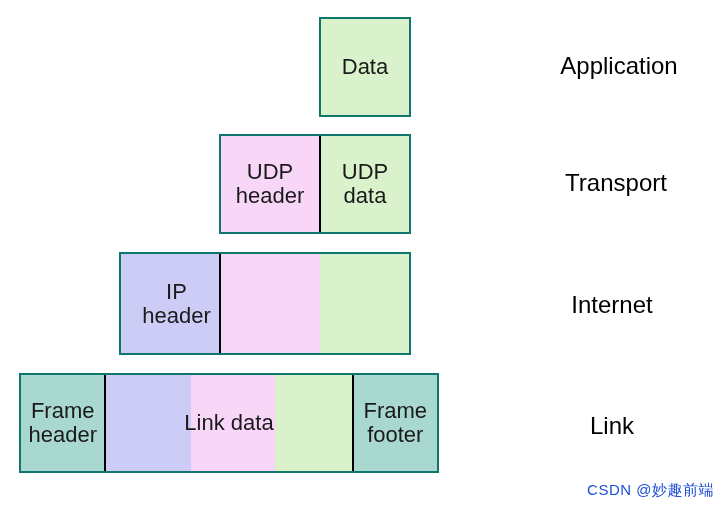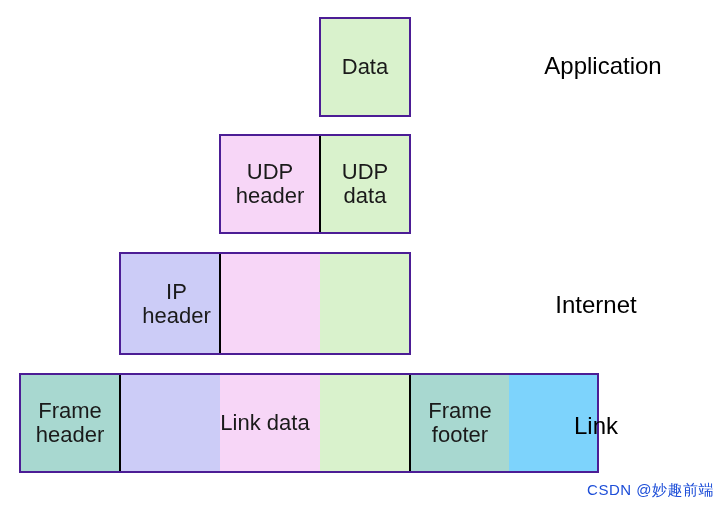--- a/index.html
+++ b/index.html
@@ -21,22 +21,22 @@
     left: 0;
     top: 0;
     width: 728px;
     height: 510px;
   }
 
   .row {
     position: absolute;
     box-sizing: border-box;
     display: flex;
-    border: 2px solid #4c1d95;
-    background: #7dd3fc;
+    border: 2px solid #0f766e;
+    background: #fdba74;
   }
 
   .cell {
     position: relative;
     box-sizing: border-box;
     display: flex;
     align-items: center;
     justify-content: center;
     text-align: center;
     font-size: 22px;
@@ -74,20 +74,21 @@
     color: #1a1a1a;
   }
 
   .layer-label {
     position: absolute;
     font-size: 24px;
     color: #000000;
     text-align: center;
     transform: translate(-50%, -50%);
     white-space: nowrap;
+    margin-left: 16px;
   }
 
   .watermark {
     position: absolute;
     right: 14px;
     bottom: 10px;
     font-size: 15px;
     color: #1d4ed8;
     letter-spacing: 0.5px;
     white-space: nowrap;
@@ -113,34 +114,35 @@
     <div class="cell" style="width:98px; background:#ccccf7;padding-left:13px;">IP
 header</div>
     <div class="cell divider-left striped" style="width:190px;">
       <div class="stripes">
         <div class="stripe" style="width:100px; background:#f7d6f7;"></div>
         <div class="stripe" style="width:90px; background:#d9f2cc;"></div>
       </div>
     </div>
   </div>
 
-  <div class="row" style="left:19px; top:373px; width:580px; height:100px;">
+  <div class="row" style="left:19px; top:373px; width:420px; height:100px;">
     <div class="cell" style="width:98px; background:#a8d8d0;">Frame
 header</div>
     <div class="cell divider-left striped" style="width:290px;">
       <div class="stripes">
         <div class="stripe" style="width:100px; background:#ccccf7;"></div>
         <div class="stripe" style="width:100px; background:#f7d6f7;"></div>
         <div class="stripe" style="width:90px; background:#d9f2cc;"></div>
       </div>
       <div class="stripe-label">Link data</div>
     </div>
     <div class="cell divider-left" style="width:100px; background:#a8d8d0;">Frame
 footer</div>
   </div>
 
   <div class="layer-label" style="left:603px; top:66px;">Application</div>
+  <div class="layer-label" style="left:600px; top:183px;">Transport</div>
   <div class="layer-label" style="left:596px; top:305px;">Internet</div>
   <div class="layer-label" style="left:596px; top:426px;">Link</div>
 
   <div class="watermark">CSDN @妙趣前端</div>
 
 </div>
 
 </body></html>

